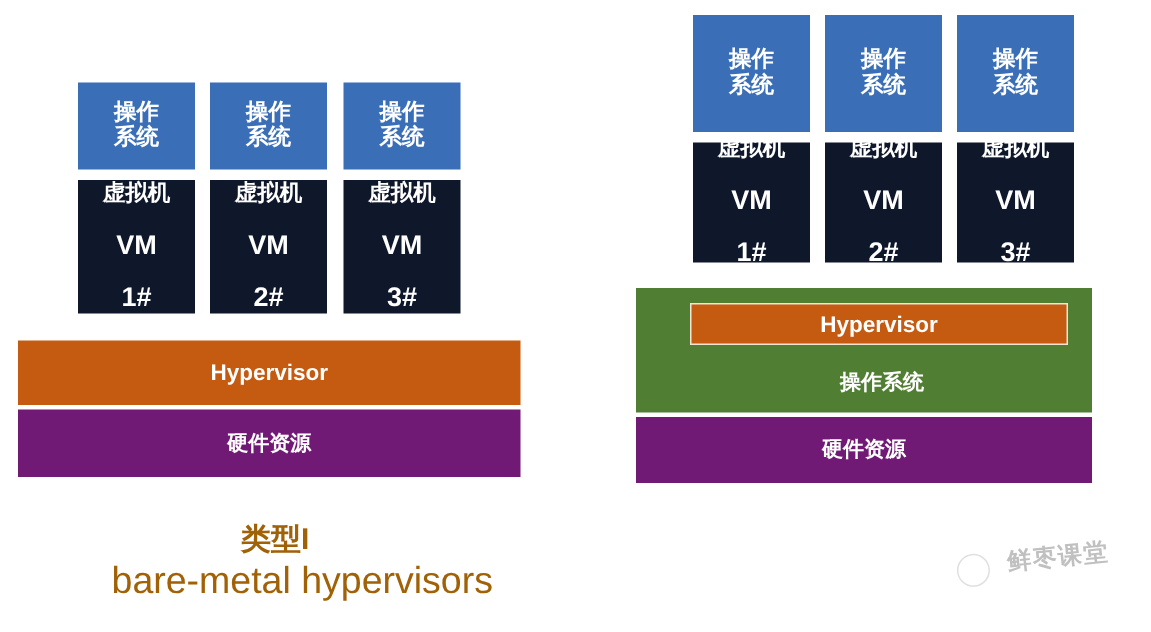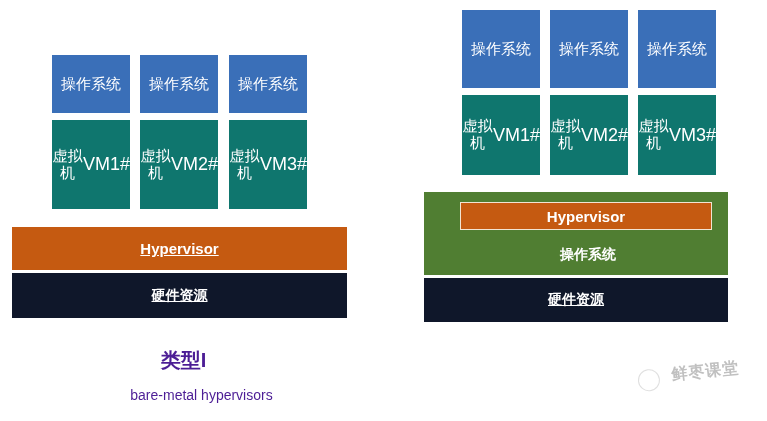--- a/index.html
+++ b/index.html
@@ -27,55 +27,56 @@
     height: 421px;
   }
   .panel-left  { left: 0px;   width: 390px; }
   .panel-right { left: 390px; width: 377px; }
 
   
   .box {
     position: absolute;
     box-sizing: border-box;
     display: flex;
+    flex-direction: column;
     align-items: center;
     justify-content: center;
     color: #ffffff;
-    font-weight: normal;
+    font-weight: bold;
     text-align: center;
     line-height: 1.12;
     letter-spacing: 0px;
   }
   .os-box {
     background: #3A6FB8;
     font-size: 15px;
   }
   .vm-box {
-    background: #0f766e;
-    font-size: 15px;
+    background: #0f172a;
+    font-size: 15px;
+    gap: 15px;
   }
   .vm-box .lat { font-size: 18px; }
 
   .bar {
     position: absolute;
     box-sizing: border-box;
     display: flex;
     align-items: center;
     justify-content: center;
     color: #ffffff;
     font-weight: bold;
     text-align: center;
-    text-decoration: underline;
   }
   .bar-hypervisor {
     background: #C55A11;
     font-size: 15px;
   }
   .bar-hardware {
-    background: #0f172a;
+    background: #701a75;
     font-size: 14px;
   }
   .bar-hostos {
     background: #507E32;
     display: block;
   }
   .hostos-label {
     position: absolute;
     left: 0;
     right: 0;
@@ -96,33 +97,33 @@
     justify-content: center;
     color: #ffffff;
     font-weight: bold;
     font-size: 15px;
   }
 
   
   .caption {
     position: absolute;
     text-align: center;
-    color: #4c1d95;
+    color: #a16207;
   }
   .caption-title {
     font-size: 20px;
     font-weight: bold;
     line-height: 1.22;
     letter-spacing: 0px;
   }
   .caption-sub {
-    font-size: 14px;
+    font-size: 25px;
     font-weight: normal;
     line-height: 1.22;
-    margin-top: 15px;
+    margin-top: 0;
     padding-left: 36px;
   }
 
   
   .watermark {
     position: absolute;
     left: 672px;
     top: 360px;
     width: 92px;
     height: 34px;

